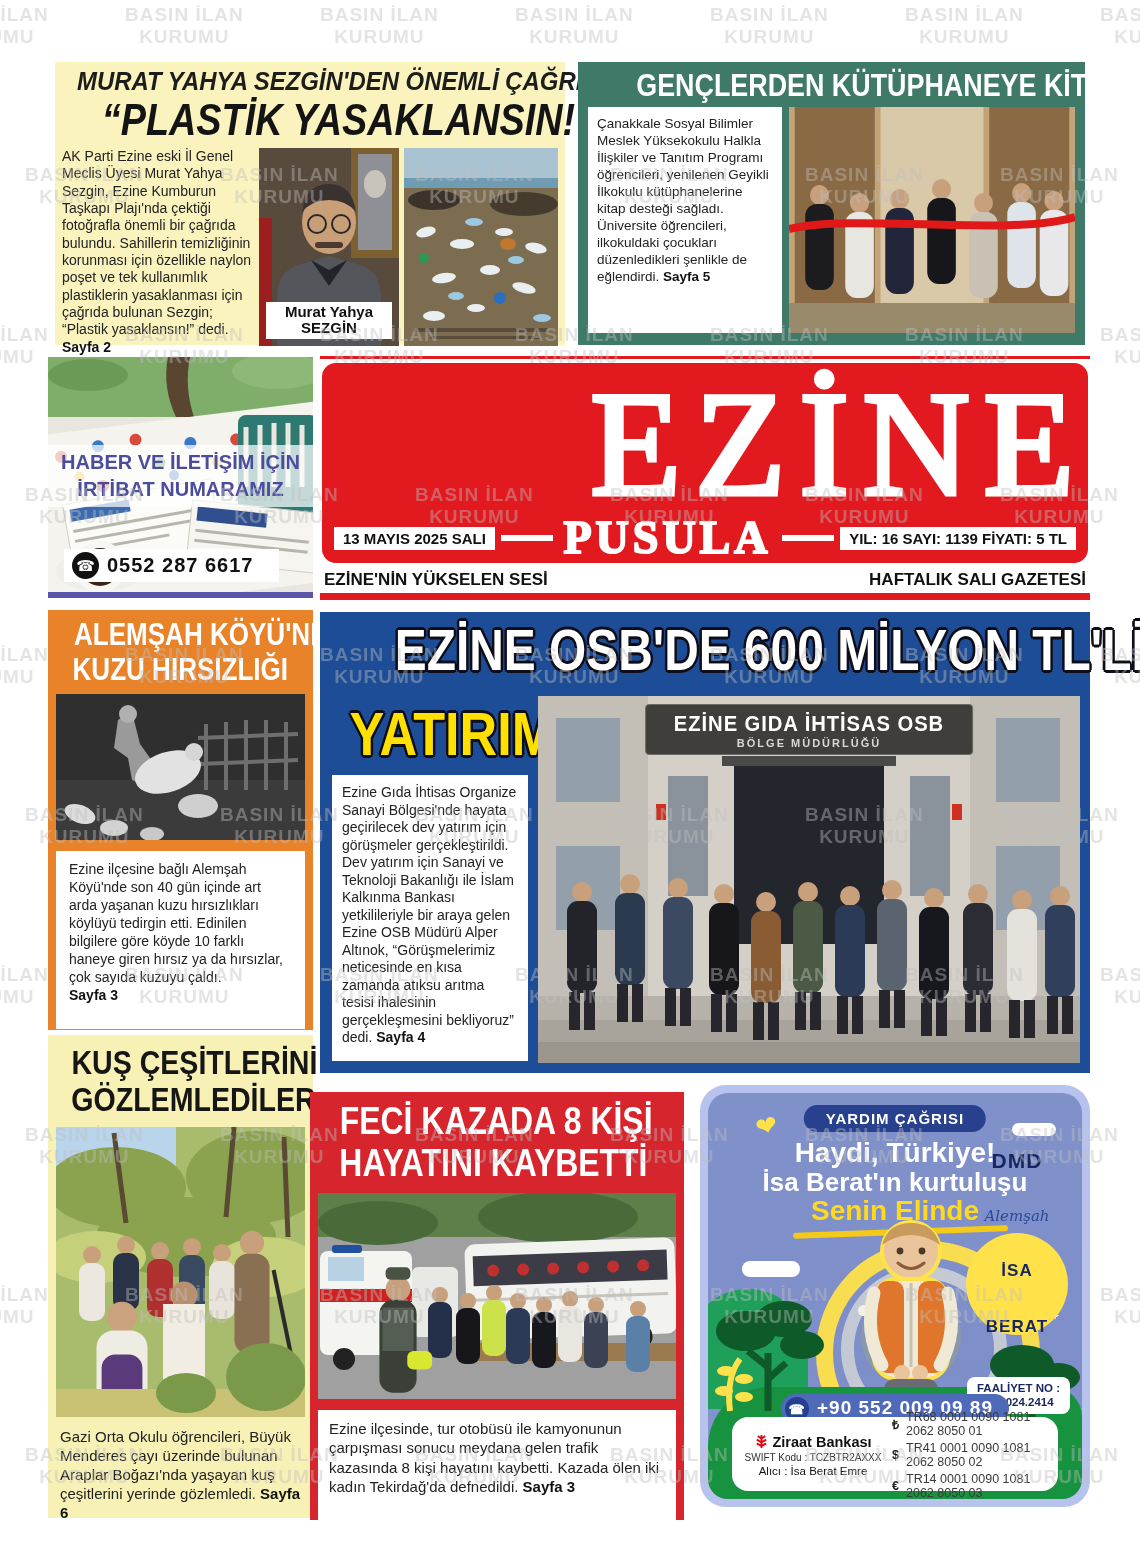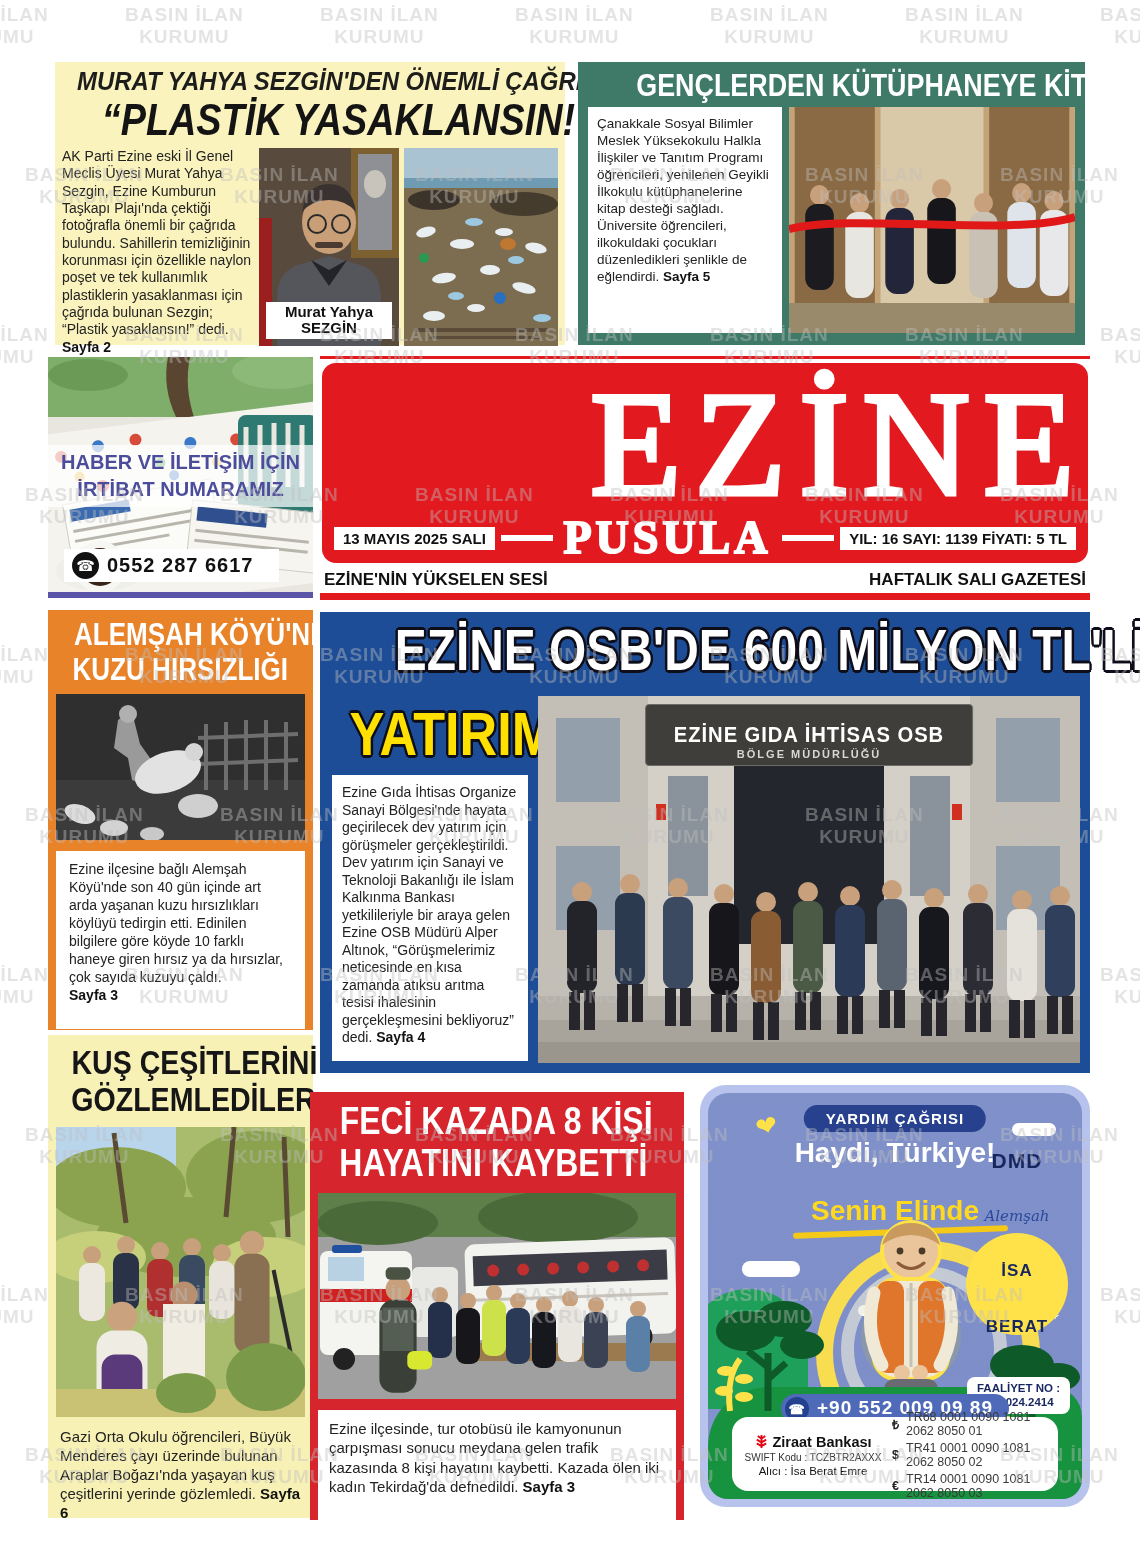--- a/index.html
+++ b/index.html
@@ -66,21 +66,21 @@
   .kz-headline{color:#fff;text-align:center;font-weight:bold;font-size:31px;line-height:1.12;margin-top:8px;}
   .kz-photo{margin:7px auto 0 auto;width:249px;height:146px;position:relative;}
   .kz-body-box{background:#fff;margin:11px 8px 0 8px;padding:10px 13px;font-size:14px;line-height:1.28;color:#222;height:158px;}
 
   
   #article-osb{left:320px;top:612px;width:770px;height:461px;background:#1d4d96;z-index:1;}
   .osb-h1{text-align:center;color:#fff;font-weight:bold;font-size:57px;line-height:1.02;margin-top:9px;}
   .osb-h2{position:absolute;left:10px;top:86px;color:#ffe000;font-weight:bold;font-size:62px;}
   .osb-photo{position:absolute;left:218px;top:84px;right:10px;bottom:10px;background:#ccc8c0;overflow:hidden;}
   .osb-sign{position:absolute;left:50%;transform:translateX(-50%);top:8px;background:#3f3e3a;
-            border:1px solid #6a6a66;border-radius:4px;color:#fff;text-align:center;padding:17px 16px 5px 16px;}
+            border:1px solid #6a6a66;border-radius:4px;color:#fff;text-align:center;padding:6px 16px 5px 16px;}
   .osb-sign-1{font-weight:bold;font-size:22px;letter-spacing:1px;}
   .osb-sign-2{font-weight:bold;font-size:11px;letter-spacing:2px;color:#d8d8d4;}
   .osb-body-box{position:absolute;left:12px;top:163px;width:196px;height:286px;background:#fff;
                 padding:9px 10px;font-size:14px;line-height:1.25;color:#222;box-sizing:border-box;}
 
   
   #article-kus{left:48px;top:1035px;width:265px;height:483px;background:#f8f1b6;z-index:1;}
   .ks-headline{color:#161616;text-align:center;font-weight:bold;font-size:34px;line-height:1.1;margin-top:9px;}
   .ks-photo{margin:8px auto 0 auto;width:249px;height:290px;position:relative;}
   .ks-body{padding:10px 10px 0 12px;font-size:15px;line-height:1.27;color:#222;}
@@ -551,20 +551,21 @@
       <div class="ad-cloud" style="left:34px;top:168px;width:58px;height:16px"></div>
       <div class="ad-cloud" style="left:150px;top:212px;width:40px;height:11px"></div>
       <div class="ad-cloud" style="right:30px;top:262px;width:46px;height:12px"></div>
       <div class="ad-spark" style="left:36px;top:244px">✦</div>
       <div class="ad-spark" style="left:62px;top:268px;font-size:13px">✦</div>
       <div class="ad-spark" style="right:40px;top:194px">✦</div>
       <div class="ad-spark" style="right:22px;top:216px;font-size:12px">✦</div>
 
       <div class="ad-badge">YARDIM ÇAĞRISI</div>
       <div class="ad-l1">Haydi, Türkiye!</div>
+      <div class="ad-l2">İsa Berat'ın kurtuluşu</div>
       <div class="ad-l3">Senin Elinde</div>
       <div class="ad-underline"></div>
 
       <div class="ad-ring1"></div>
       <div class="ad-ring2"></div>
       <div class="ad-ring3"></div>
 
       <div class="ad-hill"></div>
 
       <div class="ad-boy">

